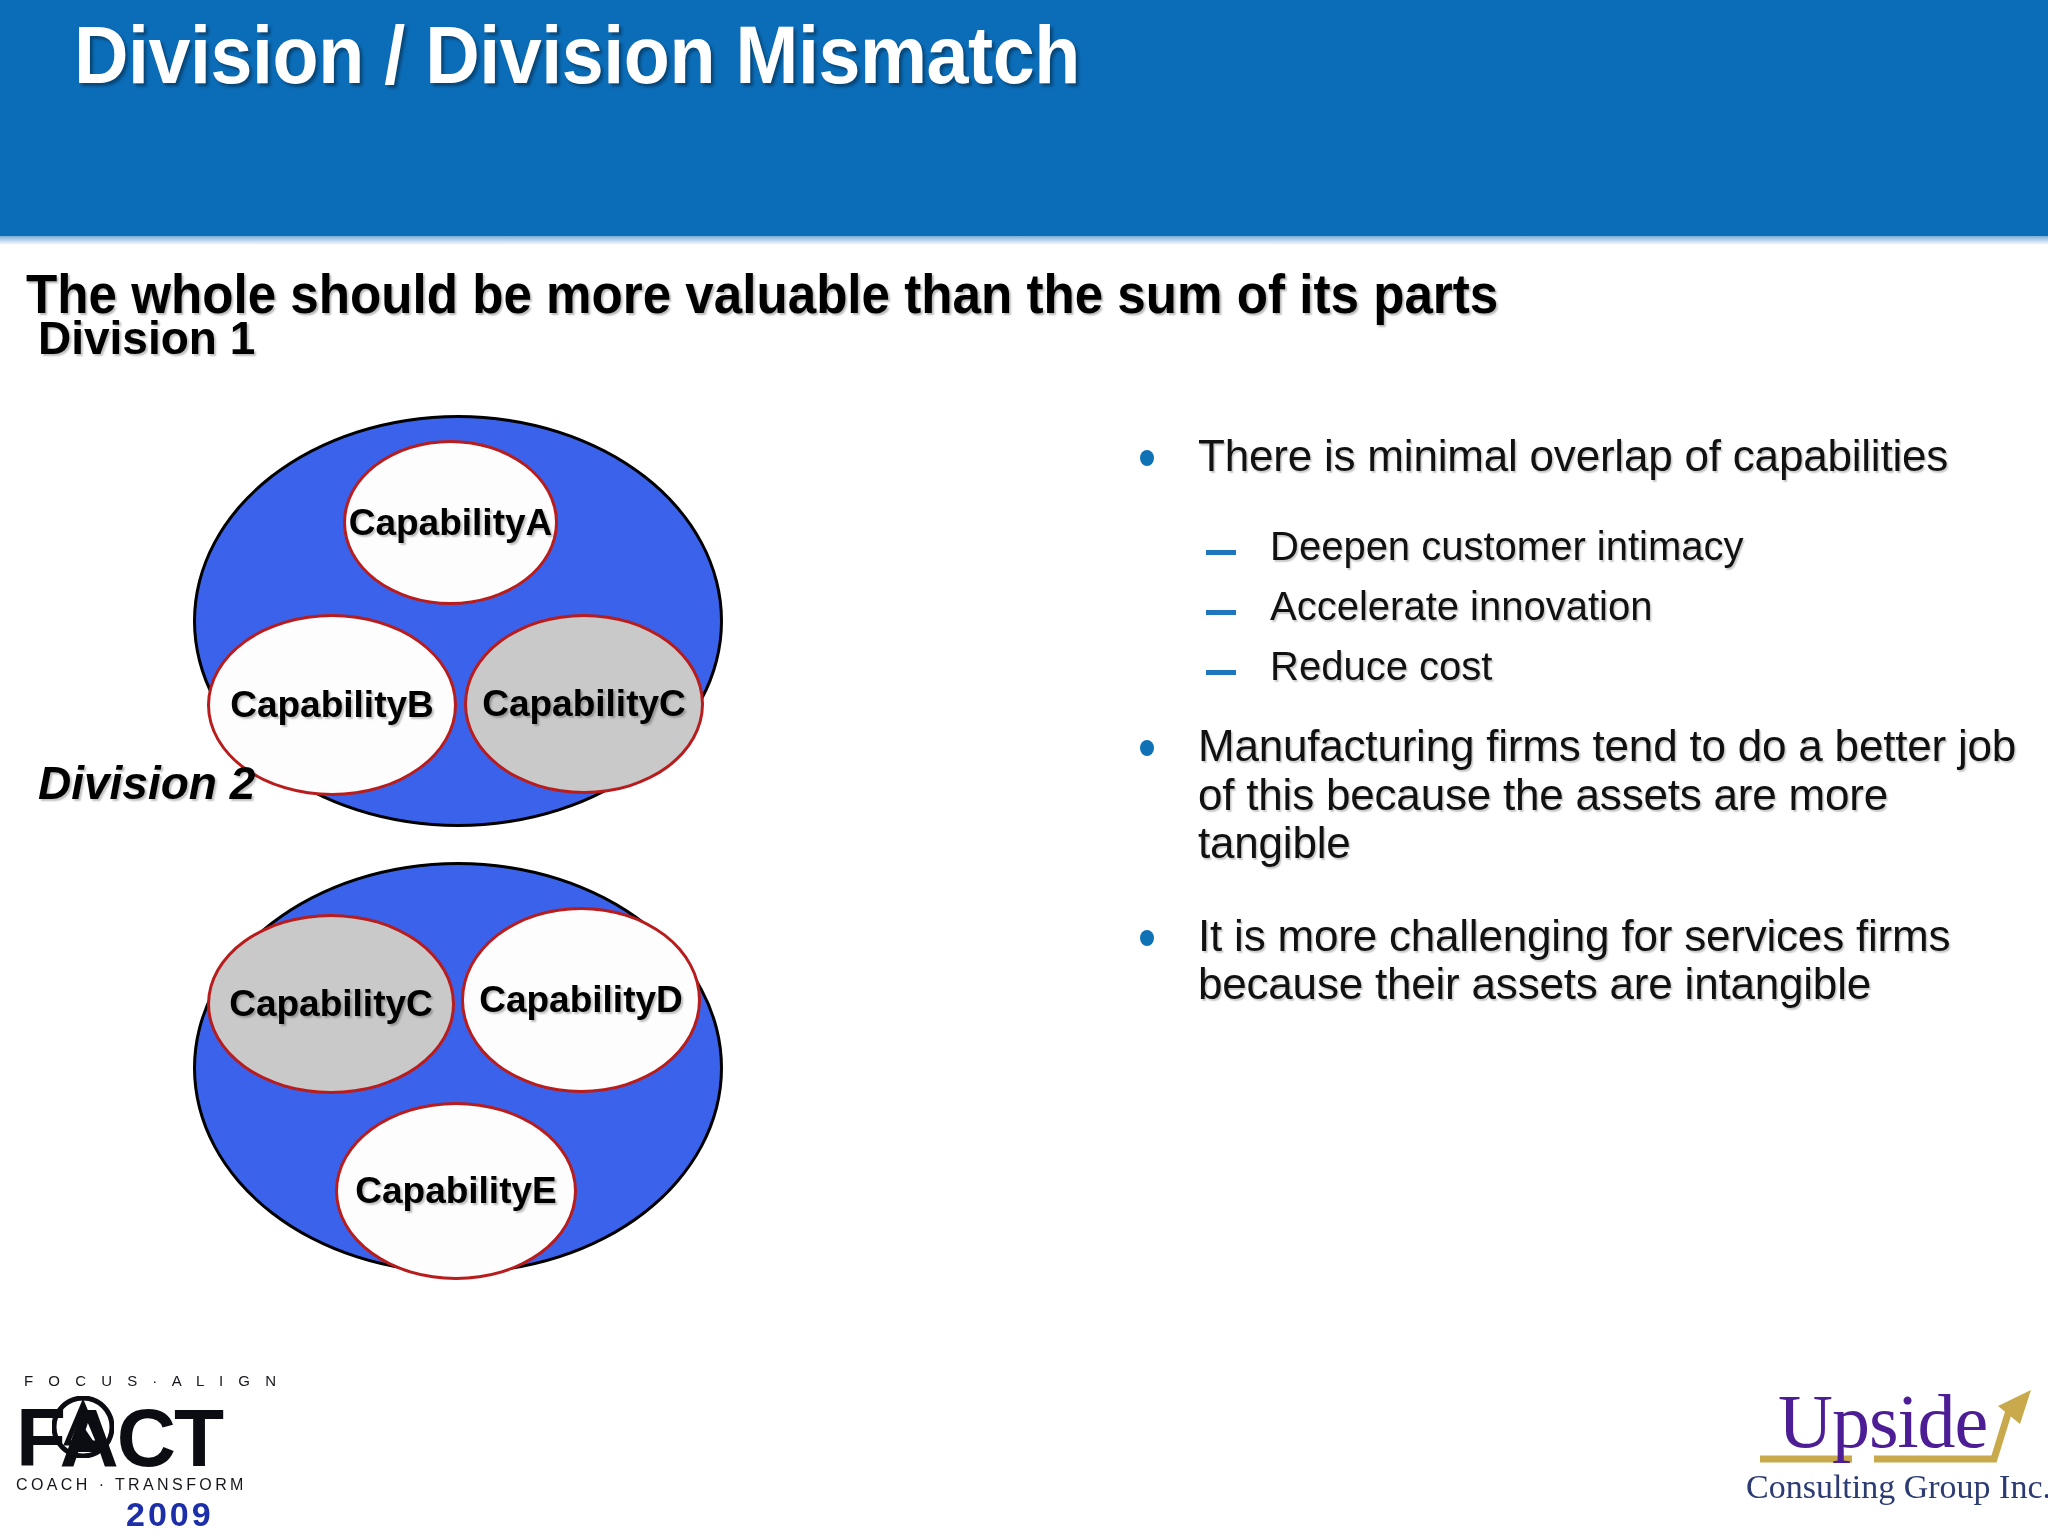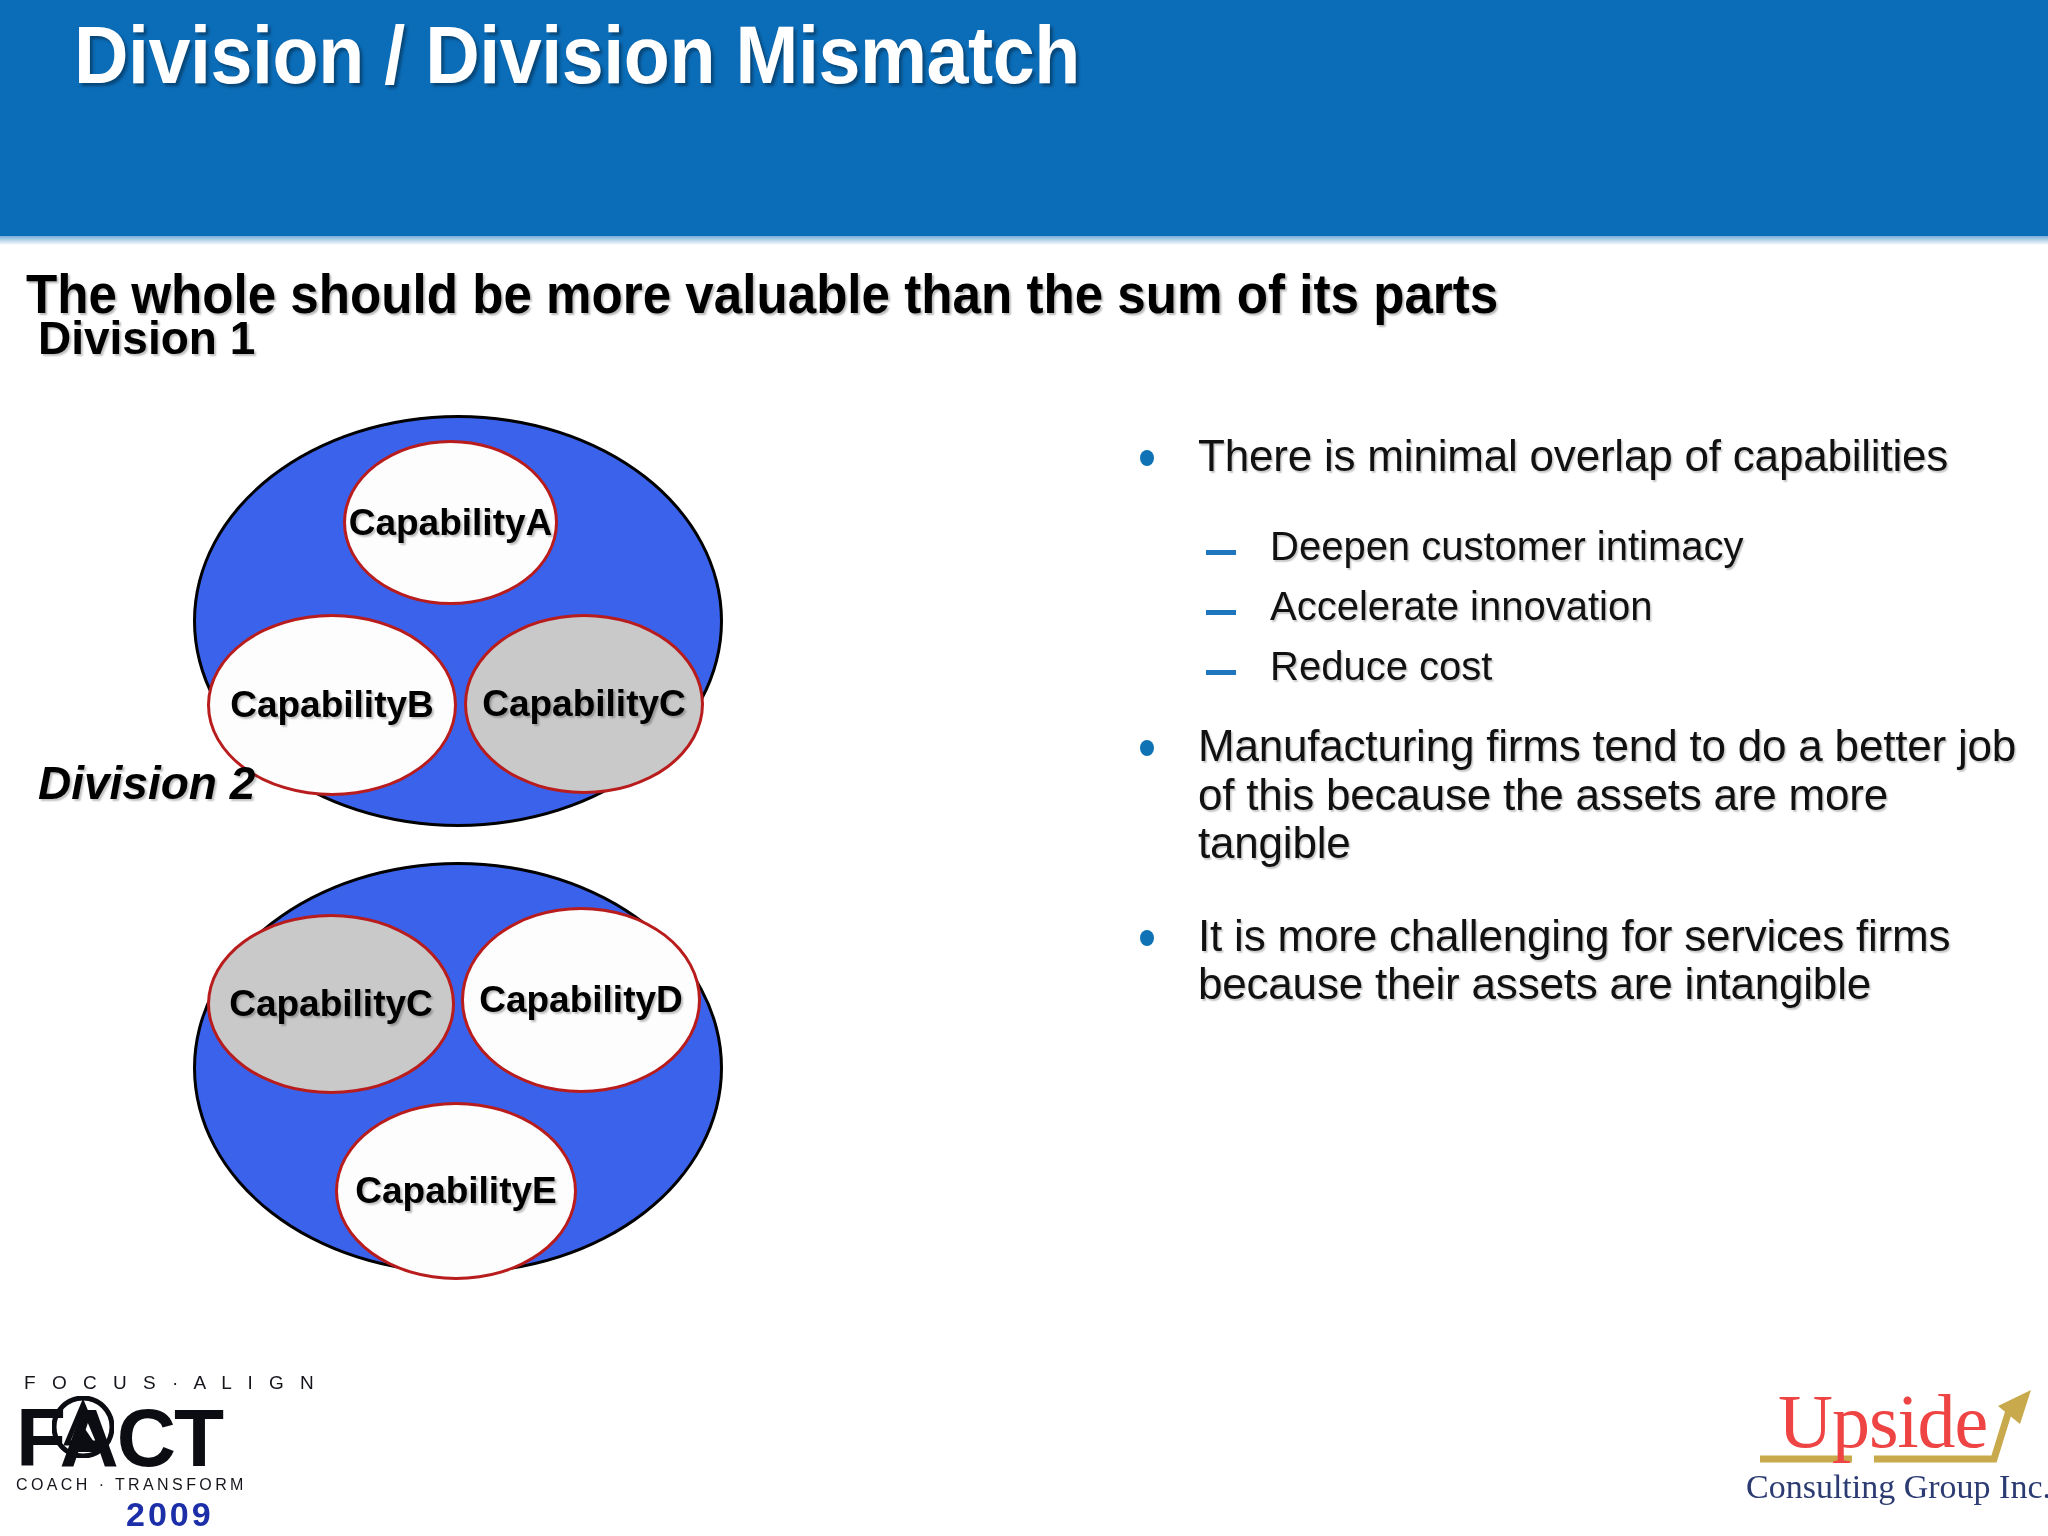--- a/index.html
+++ b/index.html
@@ -160,21 +160,21 @@
 
   
   #fact-logo {
     position: absolute;
     left: 10px; top: 1372px;
     width: 250px; height: 158px;
   }
   #fact-top-line {
     position: absolute;
     left: 14px; top: 0px;
-    font-size: 19px;
+    font-size: 15px;
     letter-spacing: 5.5px;
     color: #15161C;
     white-space: nowrap;
     text-align: right;
   }
   #fact-word {
     position: absolute;
     left: 6px; top: 19px;
     font-size: 82px;
     font-weight: bold;
@@ -209,21 +209,21 @@
   #upside-logo {
     position: absolute;
     left: 1746px; top: 1376px;
     width: 290px; height: 150px;
   }
   #upside-word {
     position: absolute;
     left: 32px; top: 2px;
     font-family: "Liberation Serif", serif;
     font-size: 76px;
-    color: #ef4444;
+    color: #4c1d95;
     letter-spacing: -1px;
     white-space: nowrap;
   }
   #upside-tagline {
     position: absolute;
     left: 0px; top: 92px;
     font-family: "Liberation Serif", serif;
     font-size: 34px;
     color: #2C3C73;
     white-space: nowrap;

